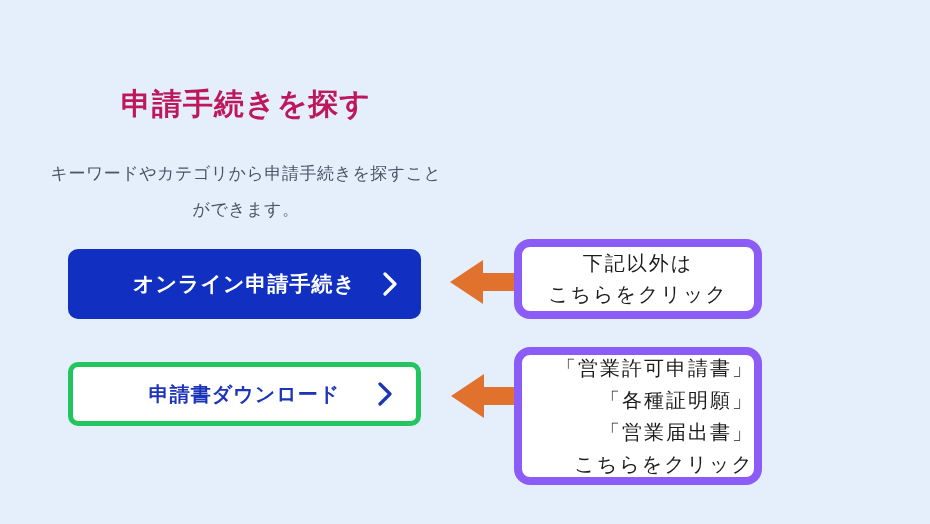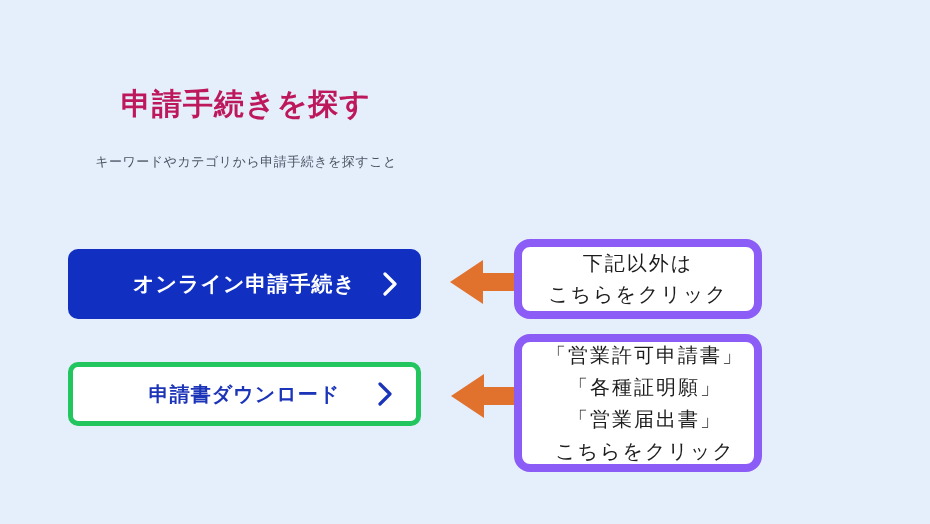--- a/index.html
+++ b/index.html
@@ -22,24 +22,24 @@
     left: 0; top: 84px;
     width: 492px;
     text-align: center;
     font-size: 30px;
     font-weight: bold;
     letter-spacing: 1px;
     color: #be185d;
   }
   .subtitle {
     position: absolute;
-    left: 0; top: 144px;
+    left: 0; top: 156px;
     width: 492px;
     text-align: center;
-    font-size: 13px;
+    font-size: 17px;
     line-height: 36px;
     letter-spacing: 0.5px;
     color: #4a5362;
   }
   .subtitle .sub-line { display: block; }
 
   
   .btn {
     position: absolute;
     left: 68px;
@@ -97,23 +97,23 @@
   }
   .callout span { display: block; }
   .callout-1 {
     top: 239px;
     height: 80px;
     text-align: center;
     font-size: 20px;
     line-height: 31px;
   }
   .callout-2 {
-    top: 334px;
+    top: 347px;
     height: 138px;
-    text-align: center;
+    text-align: right;
     padding-left: 14px;
     font-size: 20px;
     line-height: 32px;
   }
 
   .arrow {
     position: absolute;
     width: 68px;
     height: 46px;
     z-index: 1;
@@ -123,20 +123,21 @@
 </style>
 </head>
 <body>
 
 <div class="stage">
 
   <h1 class="title">申請手続きを探す</h1>
 
   <p class="subtitle">
     <span class="sub-line">キーワードやカテゴリから申請手続きを探すこと</span>
+    <span class="sub-line">ができます。</span>
   </p>
 
   <button class="btn btn-primary">
     <span>オンライン申請手続き</span>
     <span class="chevron">
       <svg viewBox="0 0 14 24" width="14" height="24">
         <polyline points="2,2 12,12 2,22" fill="none" stroke="#ffffff" stroke-width="3.2" stroke-linecap="round" stroke-linejoin="round"></polyline>
       </svg>
     </span>
   </button>

